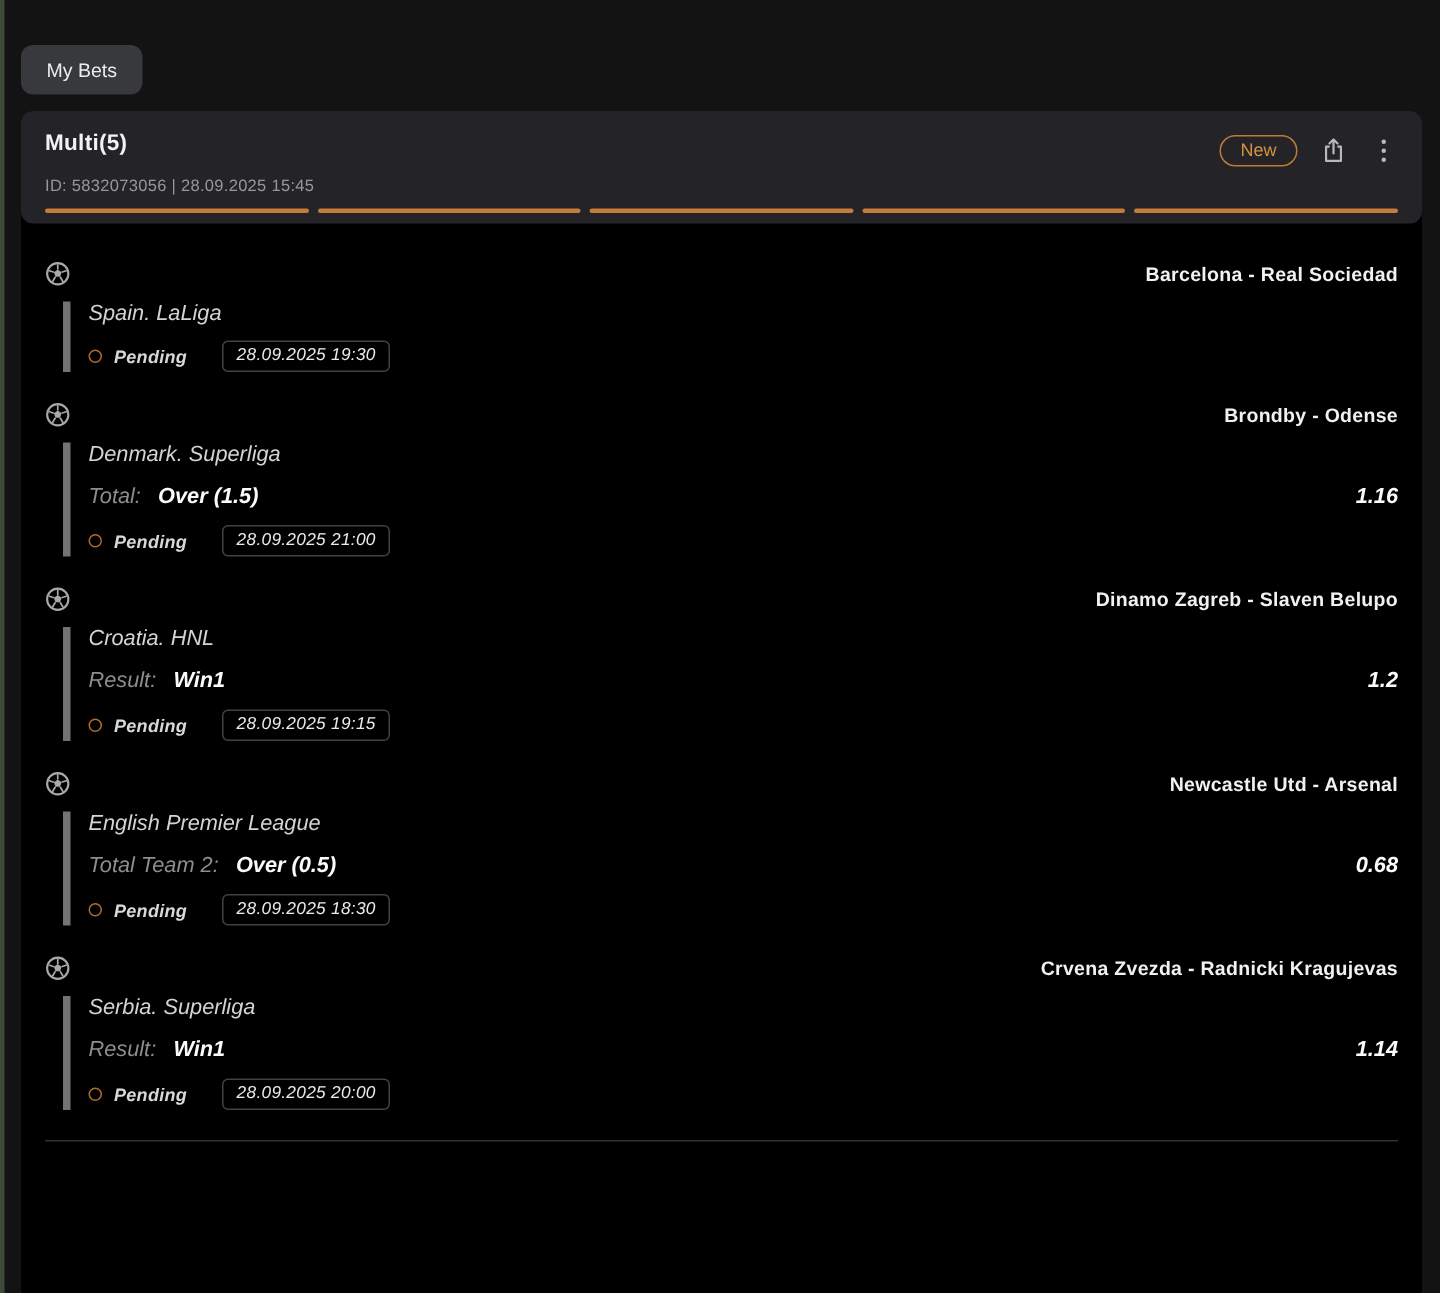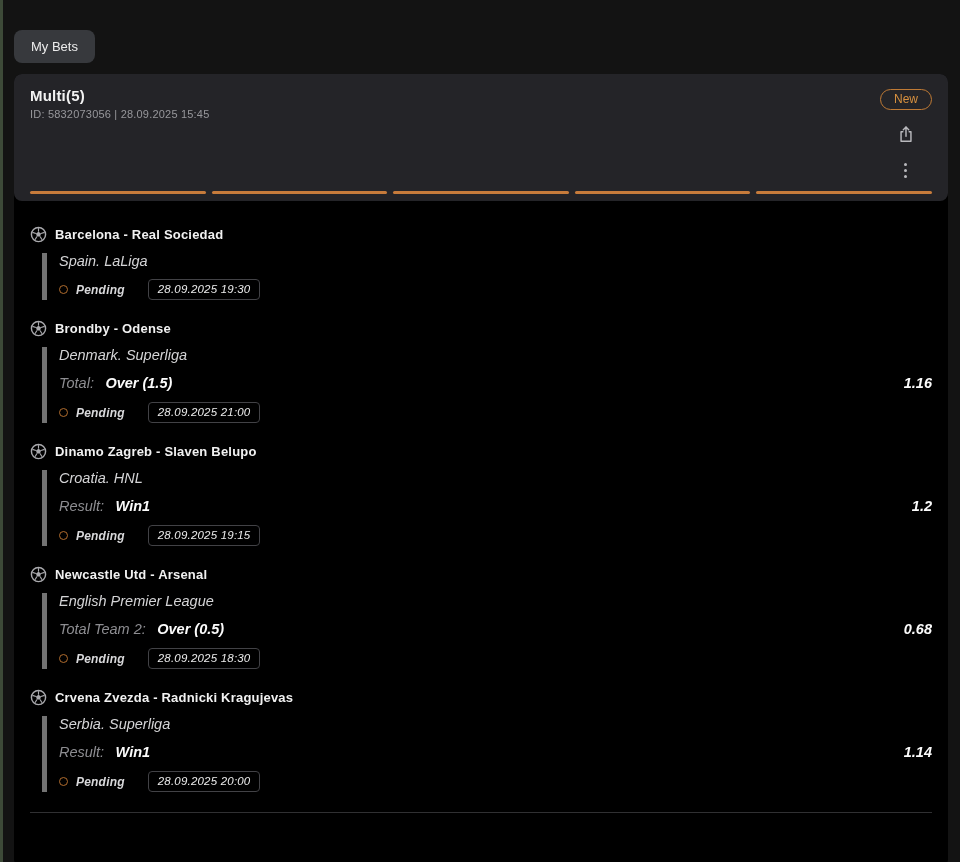--- a/index.html
+++ b/index.html
@@ -40,22 +40,22 @@
   }
 
   
   .card-header {
     background: #242428;
     border-radius: 8px;
     padding: 13px 16px 7px 16px;
   }
   .header-top { display: flex; align-items: flex-start; justify-content: space-between; }
   .header-title { font-size: 15px; font-weight: 700; color: #f2f2f2; letter-spacing: .2px; }
-  .header-id { margin-top: 4px; font-size: 11px; color: #97979b; letter-spacing: .2px; }
-  .header-controls { display: flex; align-items: center; gap: 15px; margin-top: 2px; flex-direction: column; }
+  .header-id { margin-top: 14px; font-size: 11px; color: #97979b; letter-spacing: .2px; }
+  .header-controls { display: flex; align-items: center; gap: 15px; margin-top: 2px; }
   .badge-new {
     border: 1px solid #bf7a35;
     color: #d8913f;
     font-size: 12px;
     padding: 3px 13px 4px 13px;
     border-radius: 12px;
     line-height: 1;
   }
   .icon-btn { background: none; border: none; cursor: pointer; padding: 0; display: flex; align-items: center; }
   .kebab { display: flex; flex-direction: column; gap: 3px; padding: 2px 4px; }
@@ -63,21 +63,21 @@
 
   .progress-row { display: flex; gap: 6px; margin-top: 9px; }
   .progress-row i {
     flex: 1; height: 3px; border-radius: 2px; display: block;
     background: #c67b3b;
   }
 
   
   .bets { padding: 25px 16px 0 16px; }
   .bet { margin-bottom: 20px; }
-  .bet-head { display: flex; align-items: center; gap: 8px; }
+  .bet-head { display: flex; align-items: center; gap: 8px; justify-content: space-between; }
   .ball-icon { width: 17px; height: 17px; flex: 0 0 auto; }
   .bet-match { font-size: 13px; font-weight: 700; color: #f1f1f1; letter-spacing: .2px; }
   .bet-body {
     margin-left: 12px;
     margin-top: 10px;
     border-left: 5px solid #737373;
     padding-left: 12px;
     font-style: italic;
   }
   .bet-league { font-size: 14.5px; color: #d4d4d6; }

